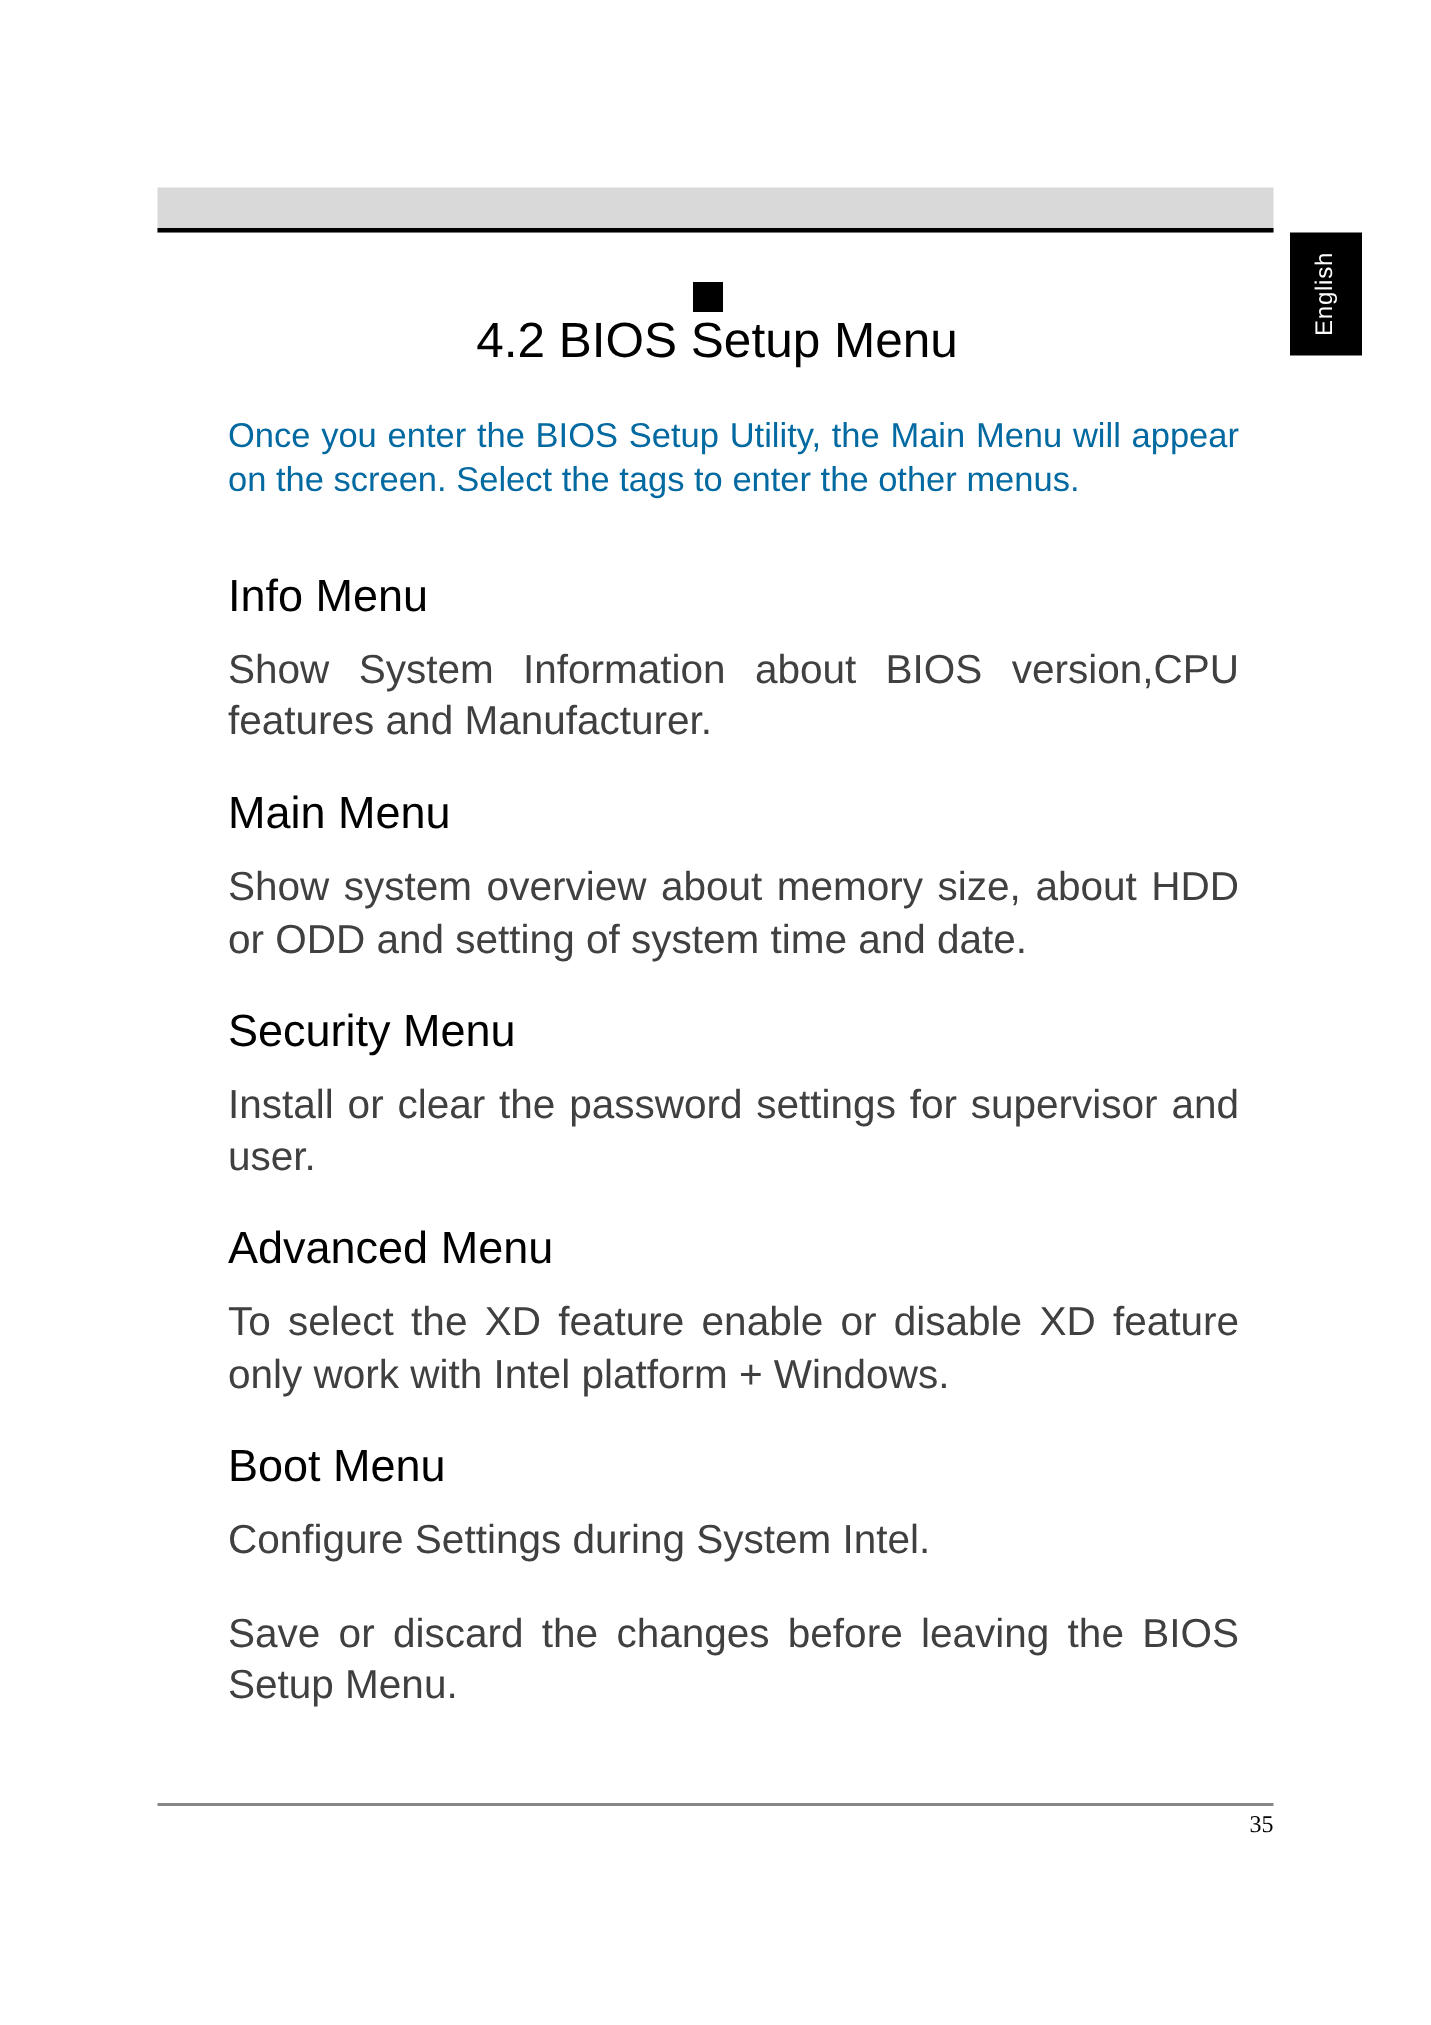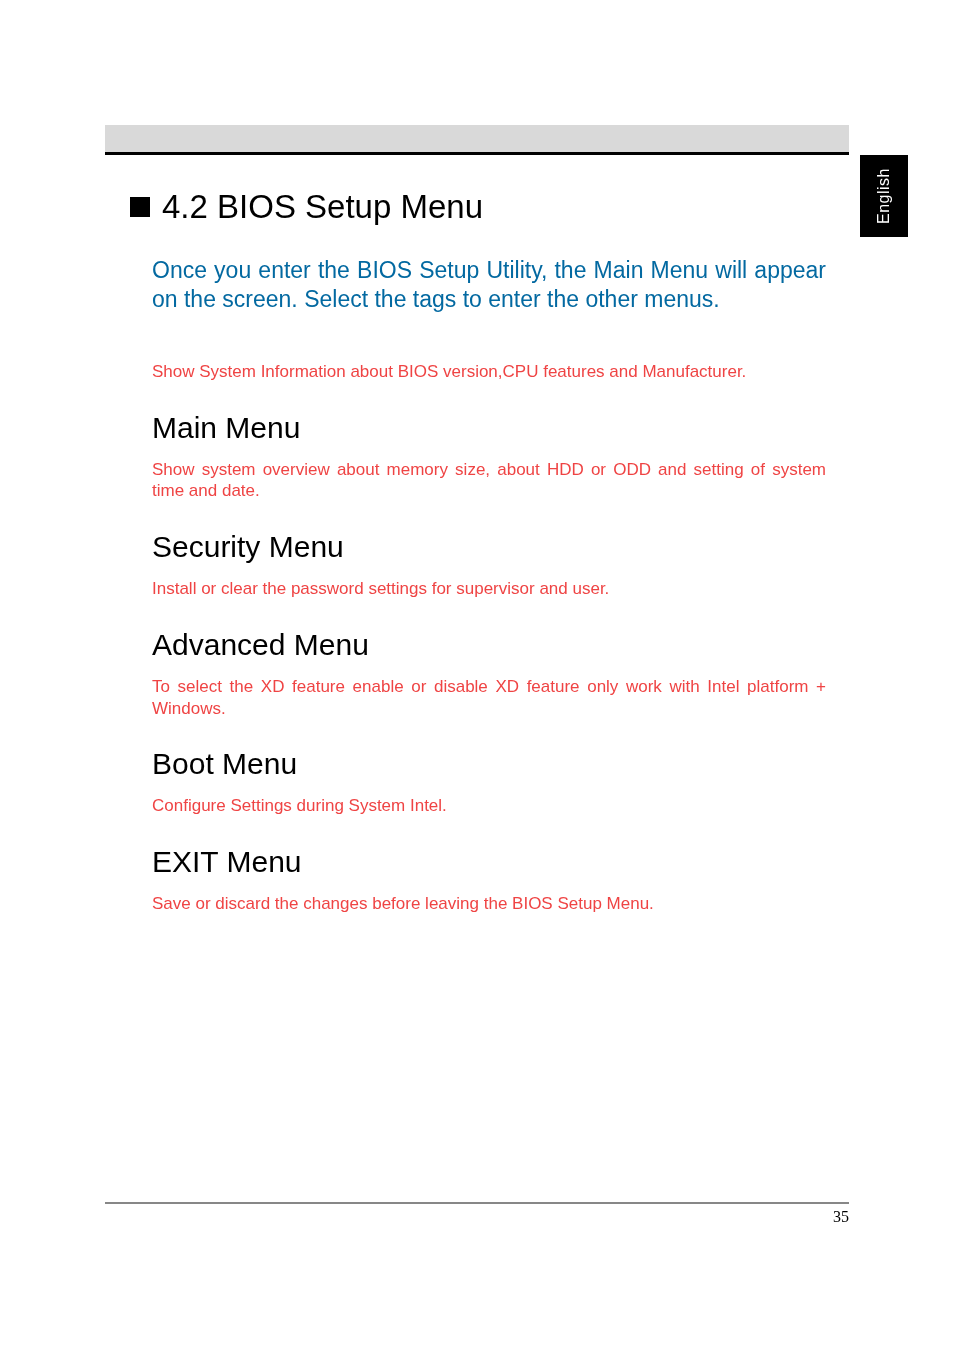--- a/index.html
+++ b/index.html
@@ -47,20 +47,21 @@
       left: 130px;
       right: 128px;
     }
     .main-heading {
       font-size: 33px;
       font-weight: normal;
       color: #000;
       margin-bottom: 30px;
       display: flex;
       align-items: center;
+      flex-direction: column;
     }
     .bullet-square {
       display: inline-block;
       width: 20px;
       height: 20px;
       background: #000;
       margin-right: 12px;
       flex-shrink: 0;
     }
     .intro-text {
@@ -76,23 +77,23 @@
       margin-left: 22px;
       margin-bottom: 28px;
     }
     .section-heading {
       font-size: 30px;
       font-weight: normal;
       color: #000;
       margin-bottom: 14px;
     }
     .section-body {
-      font-size: 17px;
+      font-size: 27px;
       line-height: 1.28;
-      color: #ef4444;
+      color: #404040;
       text-align: justify;
       text-justify: inter-word;
     }
     .footer-line {
       position: absolute;
       left: 105px;
       right: 105px;
       bottom: 146px;
       border-top: 2px solid #878787;
     }
@@ -116,20 +117,21 @@
 
 <div class="content">
   <h1 class="main-heading">
     <span class="bullet-square"></span>
     <span>4.2 BIOS Setup Menu</span>
   </h1>
 
   <p class="intro-text">Once you enter the BIOS Setup Utility, the Main Menu will appear on the screen. Select the tags to enter the other menus.</p>
 
   <div class="section">
+    <h2 class="section-heading">Info Menu</h2>
     <p class="section-body">Show System Information about BIOS version,CPU features and Manufacturer.</p>
   </div>
 
   <div class="section">
     <h2 class="section-heading">Main Menu</h2>
     <p class="section-body">Show system overview about memory size, about HDD or ODD and setting of system time and date.</p>
   </div>
 
   <div class="section">
     <h2 class="section-heading">Security Menu</h2>
@@ -140,19 +142,18 @@
     <h2 class="section-heading">Advanced Menu</h2>
     <p class="section-body">To select the XD feature enable or disable XD feature only work with Intel platform + Windows.</p>
   </div>
 
   <div class="section">
     <h2 class="section-heading">Boot Menu</h2>
     <p class="section-body">Configure Settings during System Intel.</p>
   </div>
 
   <div class="section">
-    <h2 class="section-heading">EXIT Menu</h2>
     <p class="section-body">Save or discard the changes before leaving the BIOS Setup Menu.</p>
   </div>
 </div>
 
 <div class="footer-line"></div>
 <div class="page-number">35</div>
 
 </body></html>

